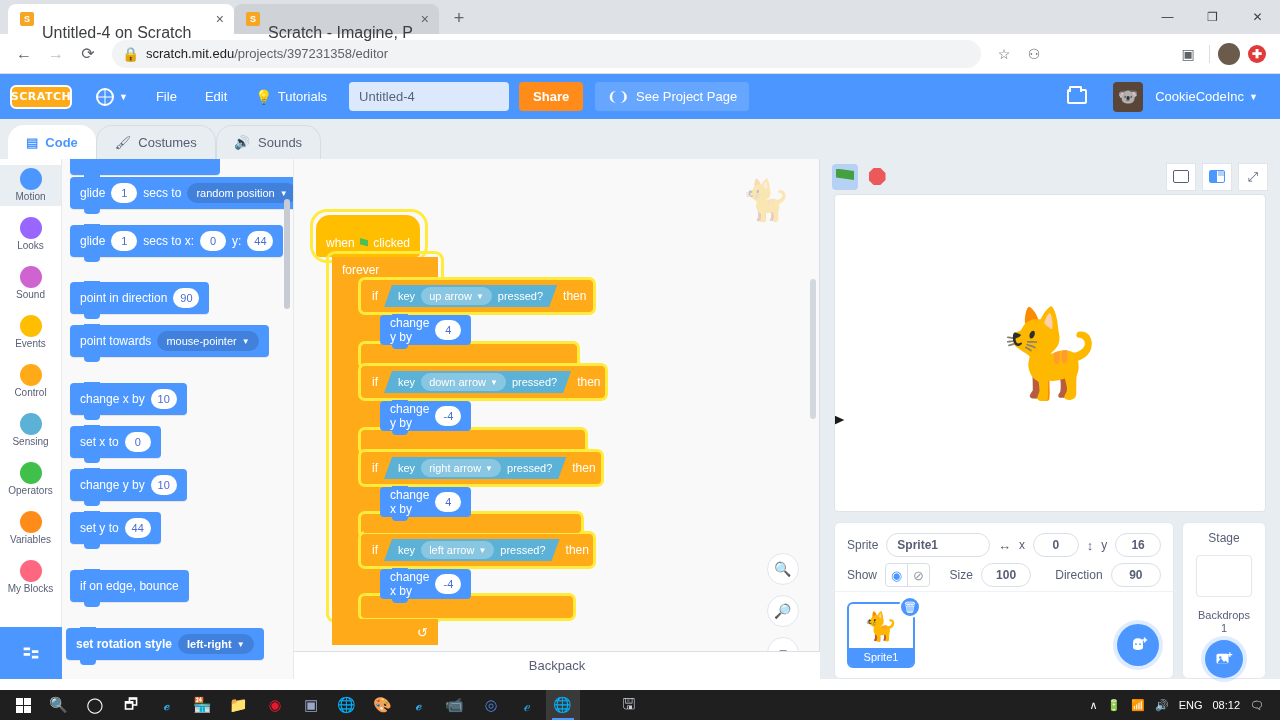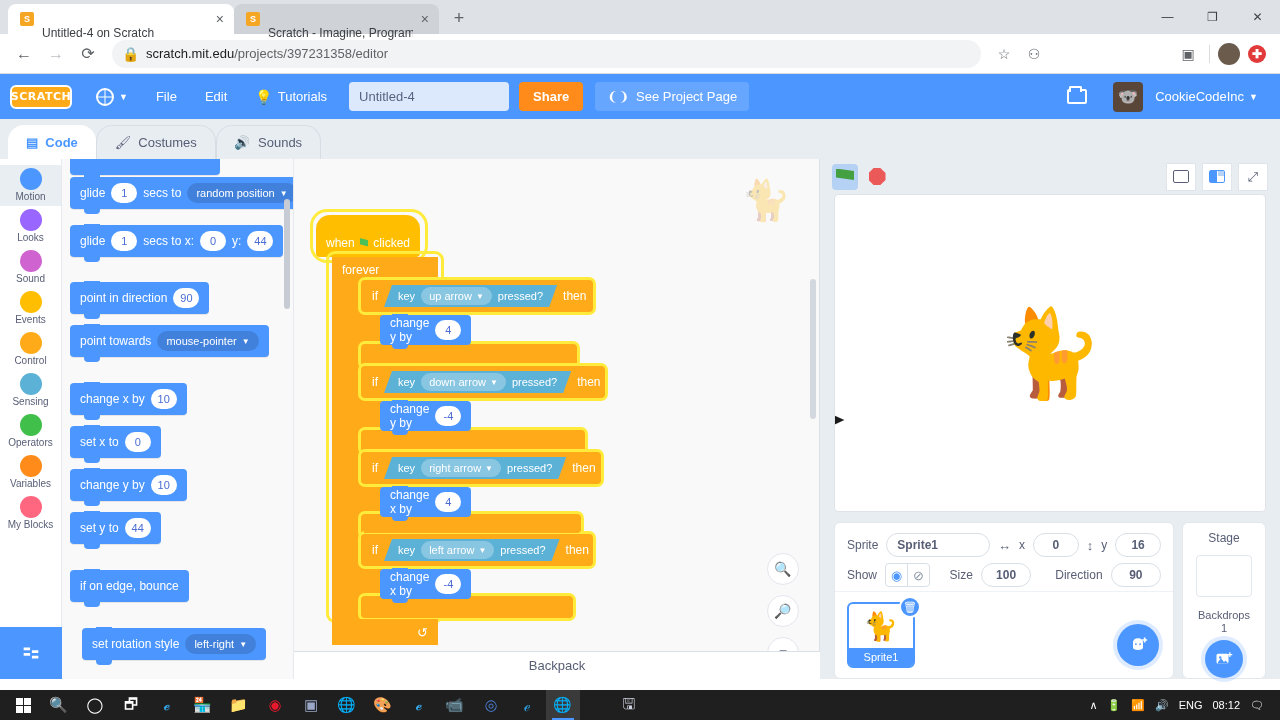--- a/index.html
+++ b/index.html
@@ -25,21 +25,21 @@
   .tab.active { background: #fff; width: 226px; }
   .tab.inactive { background: #cfd3d8; width: 205px; }
   .tab-favicon {
     width: 14px; height: 14px; border-radius: 2px;
     background: #f5a623; flex: none;
     display: flex; align-items: center; justify-content: center;
     color: #fff; font-size: 9px; font-weight: bold;
   }
   .tab-title {
     flex: 1; white-space: nowrap; overflow: hidden;
-    text-overflow: clip; font-size: 12px; margin-top: 28px;
+    text-overflow: clip; font-size: 16px; margin-top: 28px;
   }
   .tab-close { font-size: 14px; color: #5f6368; flex: none; line-height: 1; }
   .newtab-btn {
     width: 28px; height: 28px; margin-left: 6px; margin-bottom: 2px;
     display: flex; align-items: center; justify-content: center;
     font-size: 18px; color: #5f6368;
   }
   .win-controls {
     position: absolute; right: 0; top: 0; height: 34px;
     display: flex; align-items: center;
@@ -163,21 +163,21 @@
   
   .editor-body {
     display: flex; height: 520px; background: #fff;
     position: relative;
   }
 
   
   .cat-strip {
     width: 62px; background: #fff; border-right: 1px solid #e6eaef;
     display: flex; flex-direction: column; align-items: center;
-    padding-top: 6px; position: relative;
+    padding-top: 6px; position: relative; gap: 8px;
   }
   .cat {
     width: 100%; padding: 3px 0 4px; display: flex;
     flex-direction: column; align-items: center; gap: 1px;
   }
   .cat.selected { background: #e9eef2; }
   .cat-dot { width: 22px; height: 22px; border-radius: 50%; }
   .cat-label { font-size: 10px; color: #575e75; }
   .cat-bottom {
     position: absolute; bottom: 0; left: 0; width: 62px; height: 52px;
@@ -638,21 +638,21 @@
 
       <div class="blk" style="top:353px;left:8px;">
         <span>set y to</span>
         <span class="num-in">44</span>
       </div>
 
       <div class="blk" style="top:411px;left:8px;">
         <span>if on edge, bounce</span>
       </div>
 
-      <div class="blk" style="top:469px;left:20px;">
+      <div class="blk" style="top:469px;left:4px;font-weight:bold;">
         <span>set rotation style</span>
         <span class="drop-in">
             <span>left-right</span>
             <span class="ca">▼</span>
           </span>
       </div>
     </div>
     <div class="pal-sb"></div>
   </div>
 

